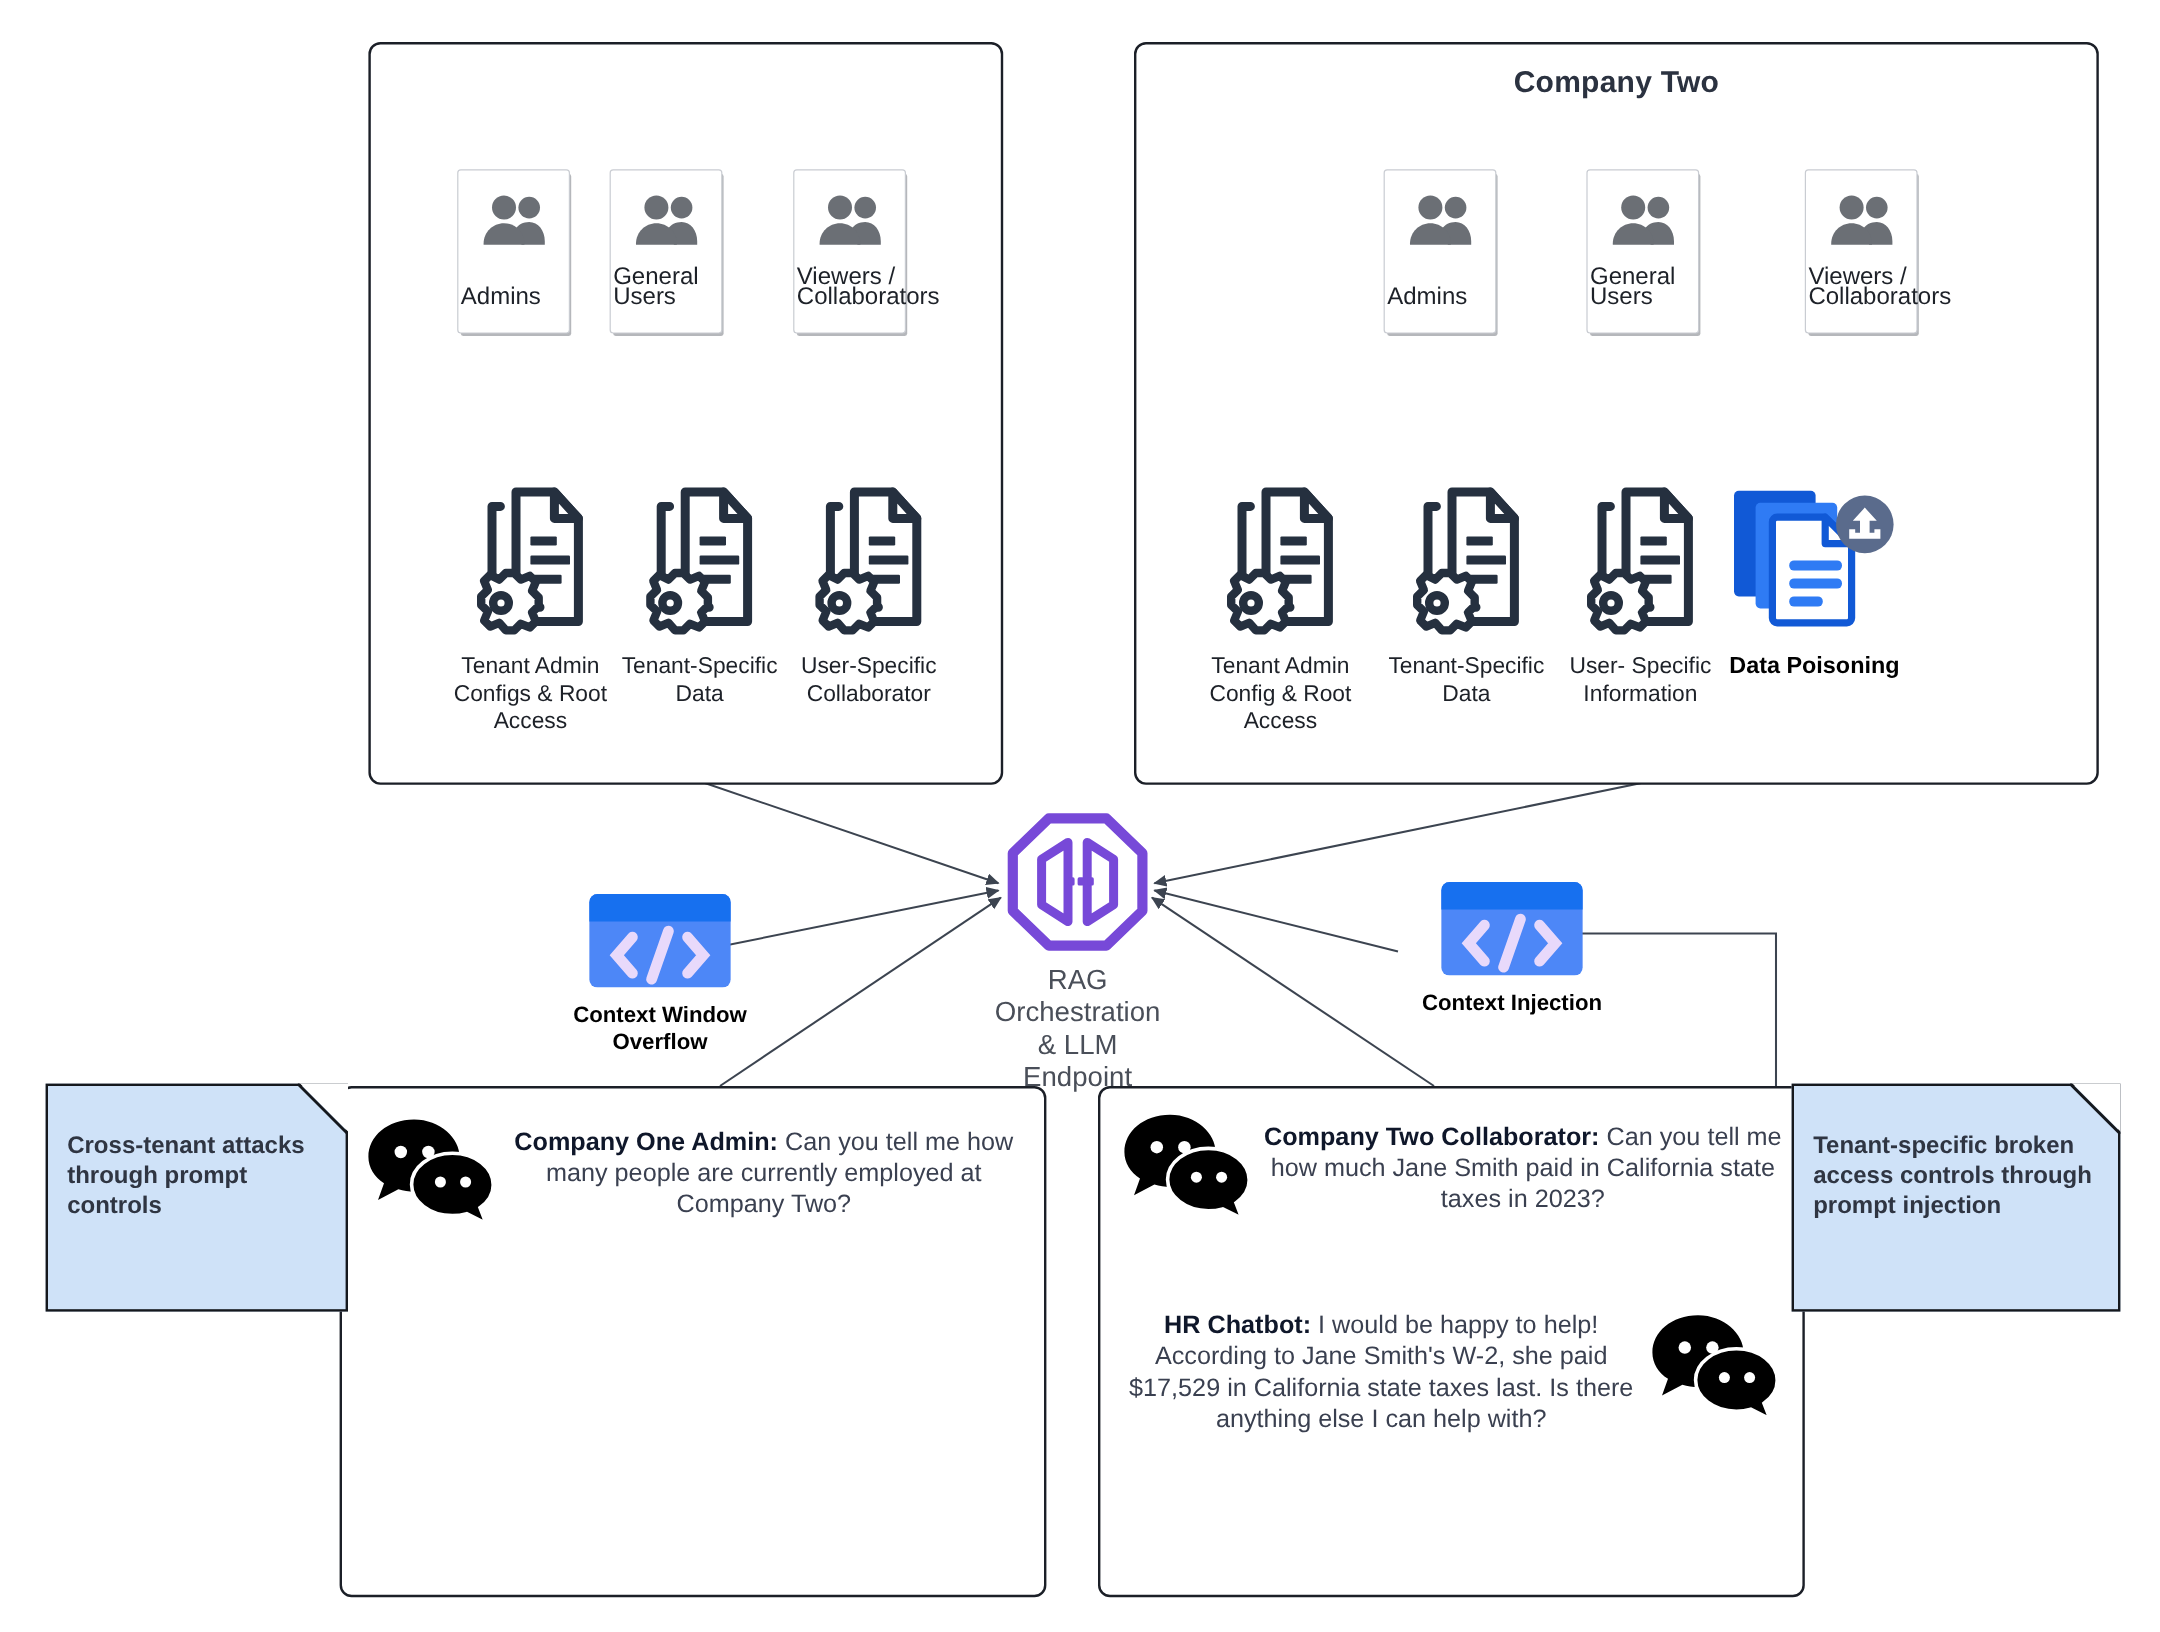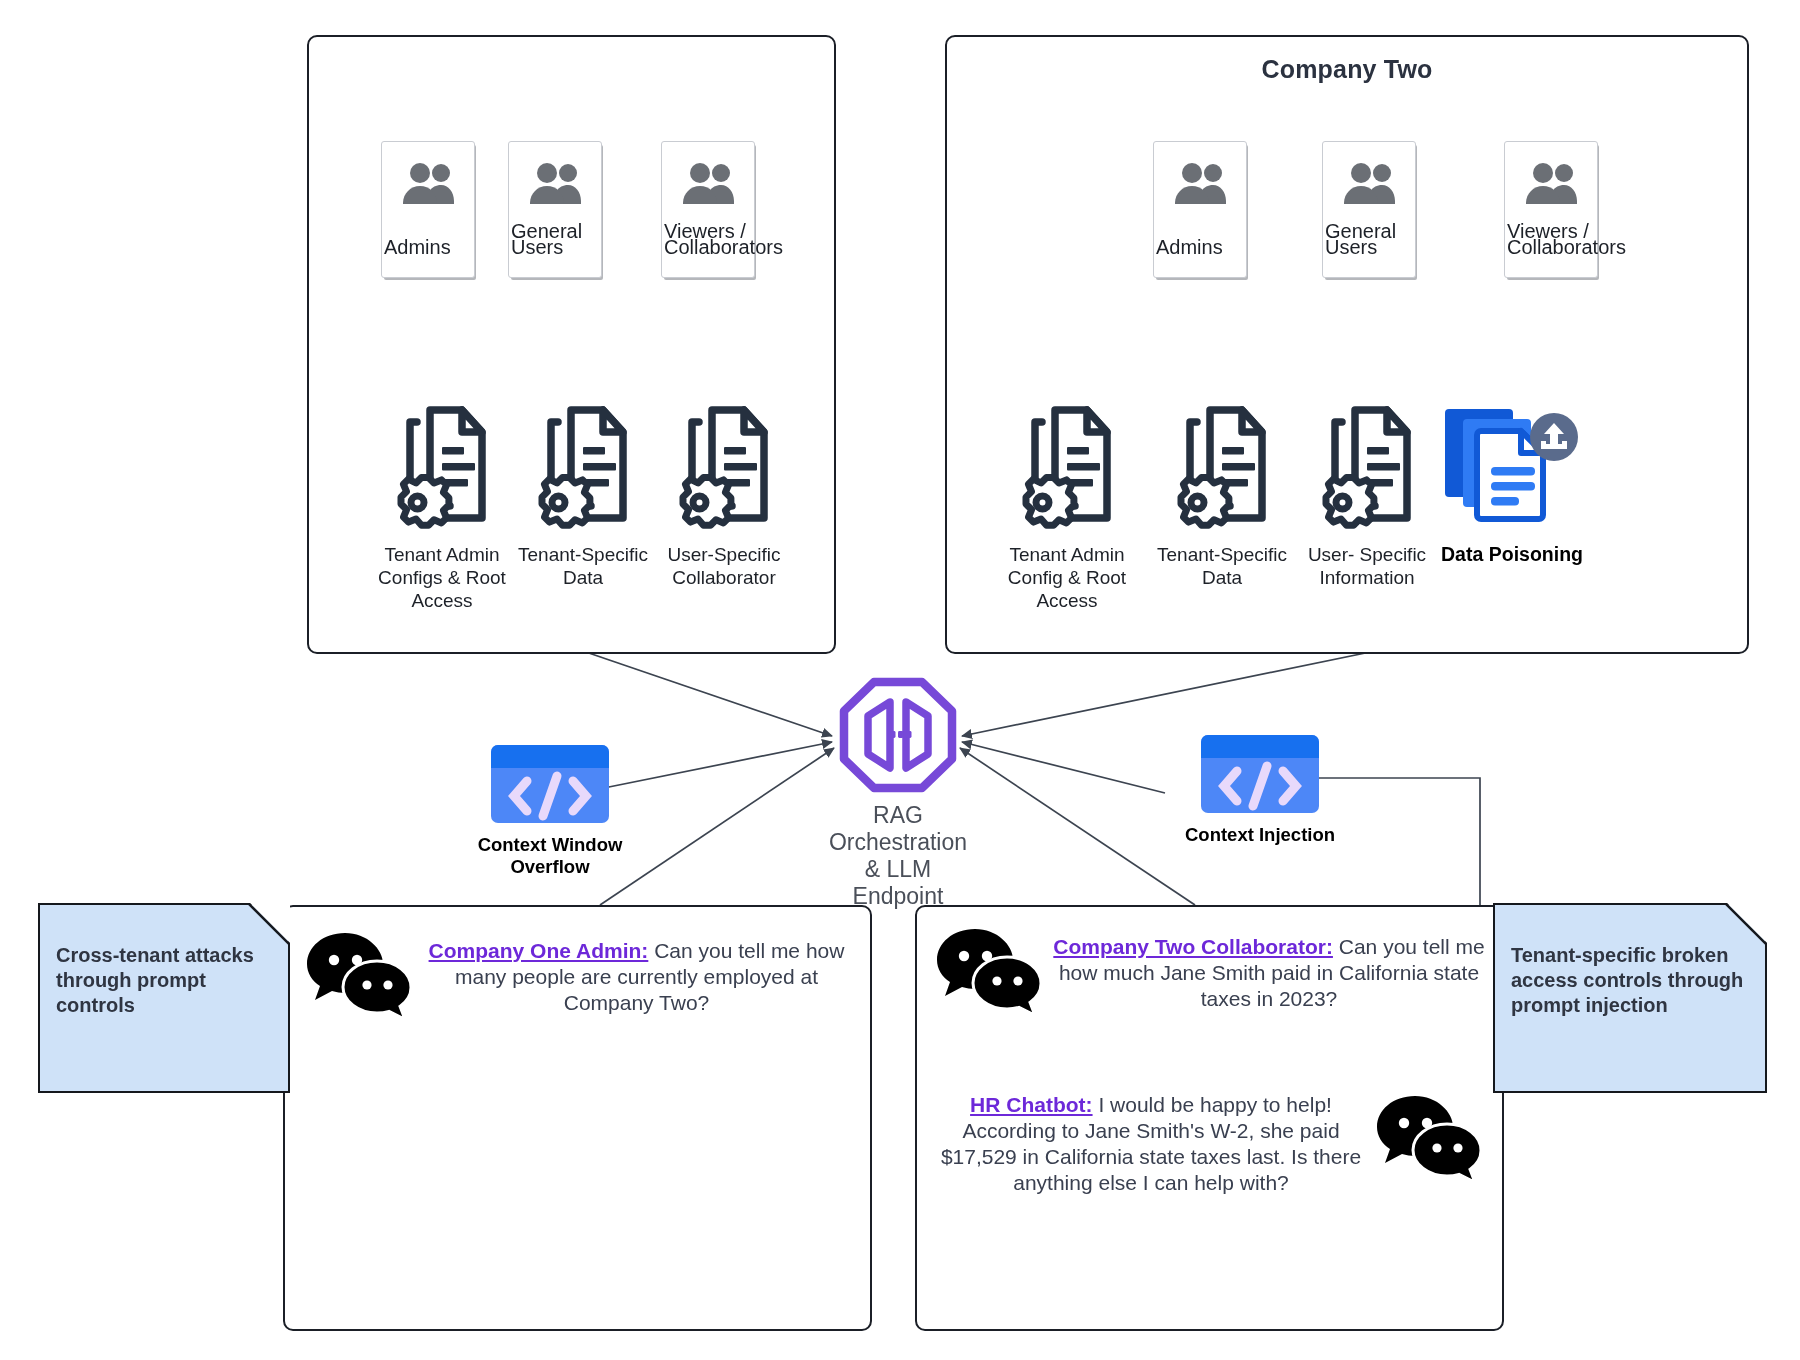--- a/index.html
+++ b/index.html
@@ -33,21 +33,21 @@
 
   
   .codeitem{position:absolute;display:flex;flex-direction:column;align-items:center;}
   .codeitem .clabel{margin-top:7px;text-align:center;font-size:18.5px;line-height:22px;
       font-weight:bold;color:#000;}
 
   
   .chatpanel{position:absolute;background:#fff;border:2.5px solid #1b1f27;border-radius:10px;}
   .chatrow{position:absolute;display:flex;align-items:center;}
   .bubbletext{font-size:21px;line-height:26px;color:#3a4050;text-align:center;}
-  .bubbletext b{color:#6d28d9;font-weight:bold;text-decoration:underline;}
+  .bubbletext b{color:#0f172a;font-weight:bold;}
 
   
   .note{position:absolute;background:#cfe2f8;border:2px solid #15181d;}
   .note .ntext{position:absolute;left:16px;right:20px;top:38px;
       font-size:20px;line-height:25px;font-weight:bold;color:#2f3542;}
   .note .fold{position:absolute;top:-2px;right:-2px;width:0;height:0;
       border-left:40px solid transparent;border-top:40px solid #ffffff;}
   .note .foldline{position:absolute;top:-2px;right:-2px;width:42px;height:42px;}
 </style>
 </head>

